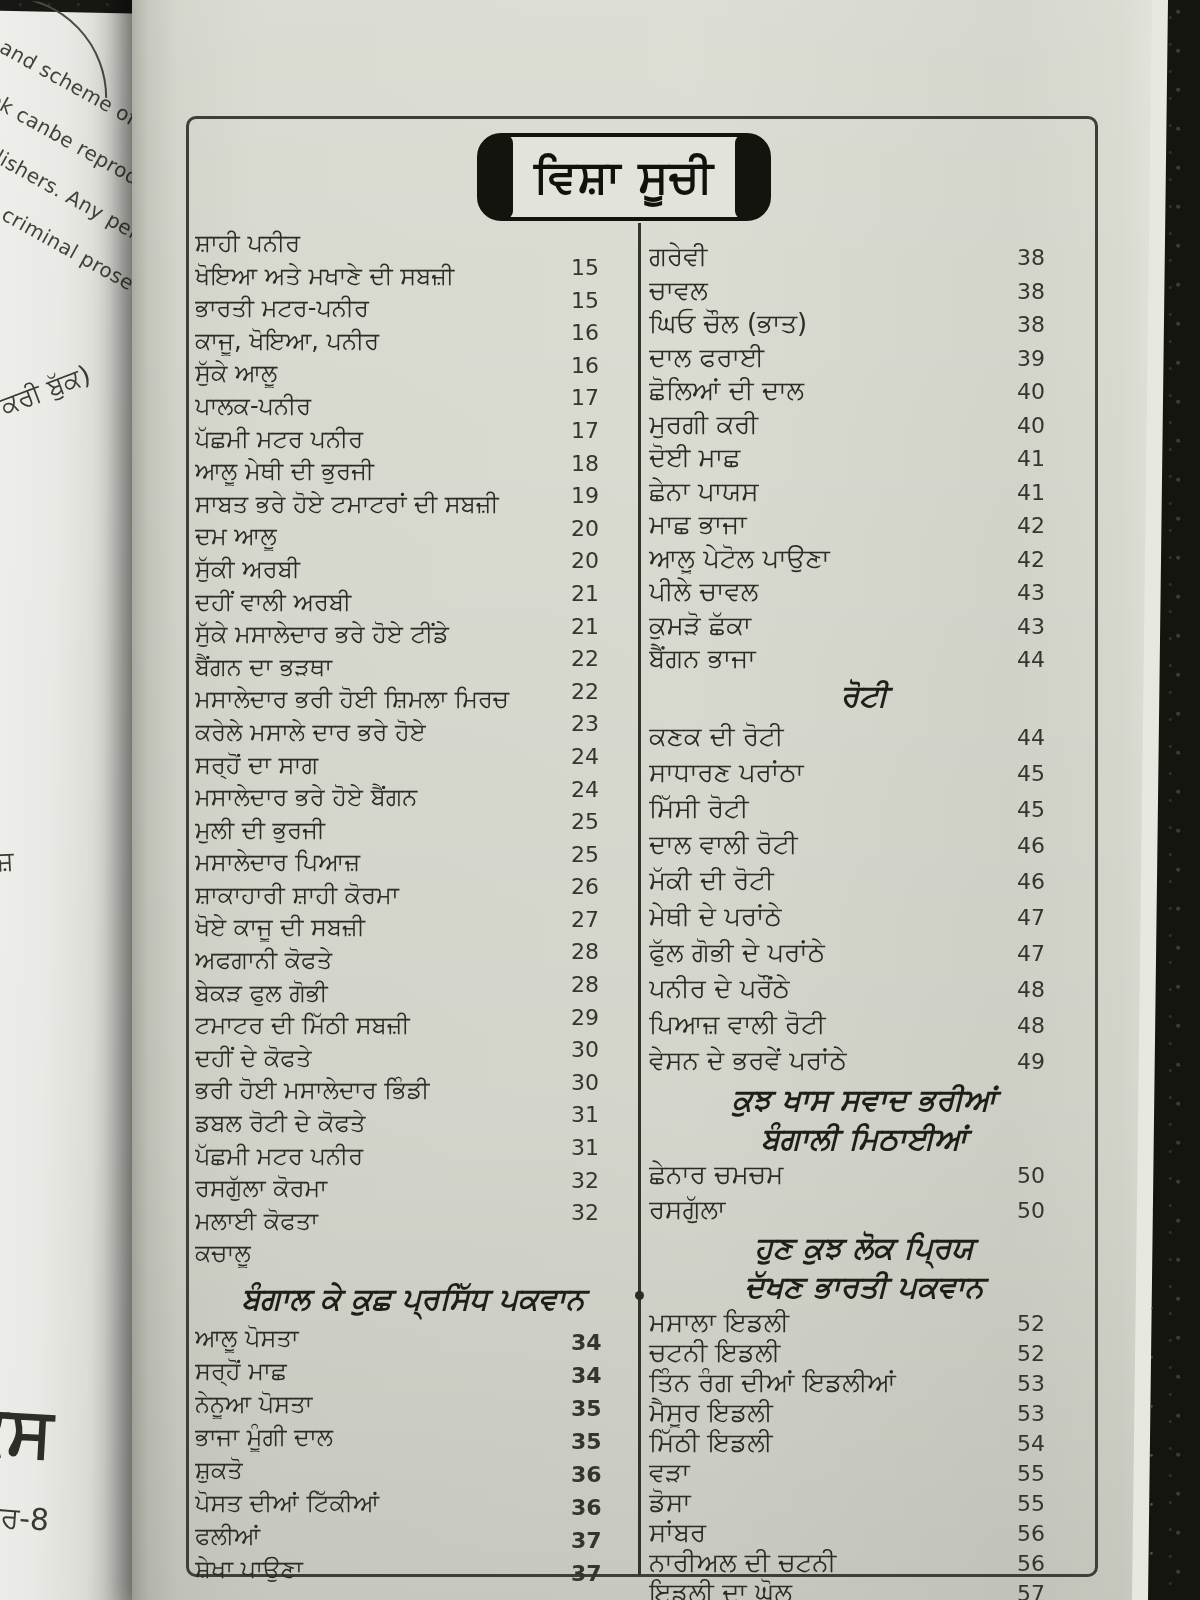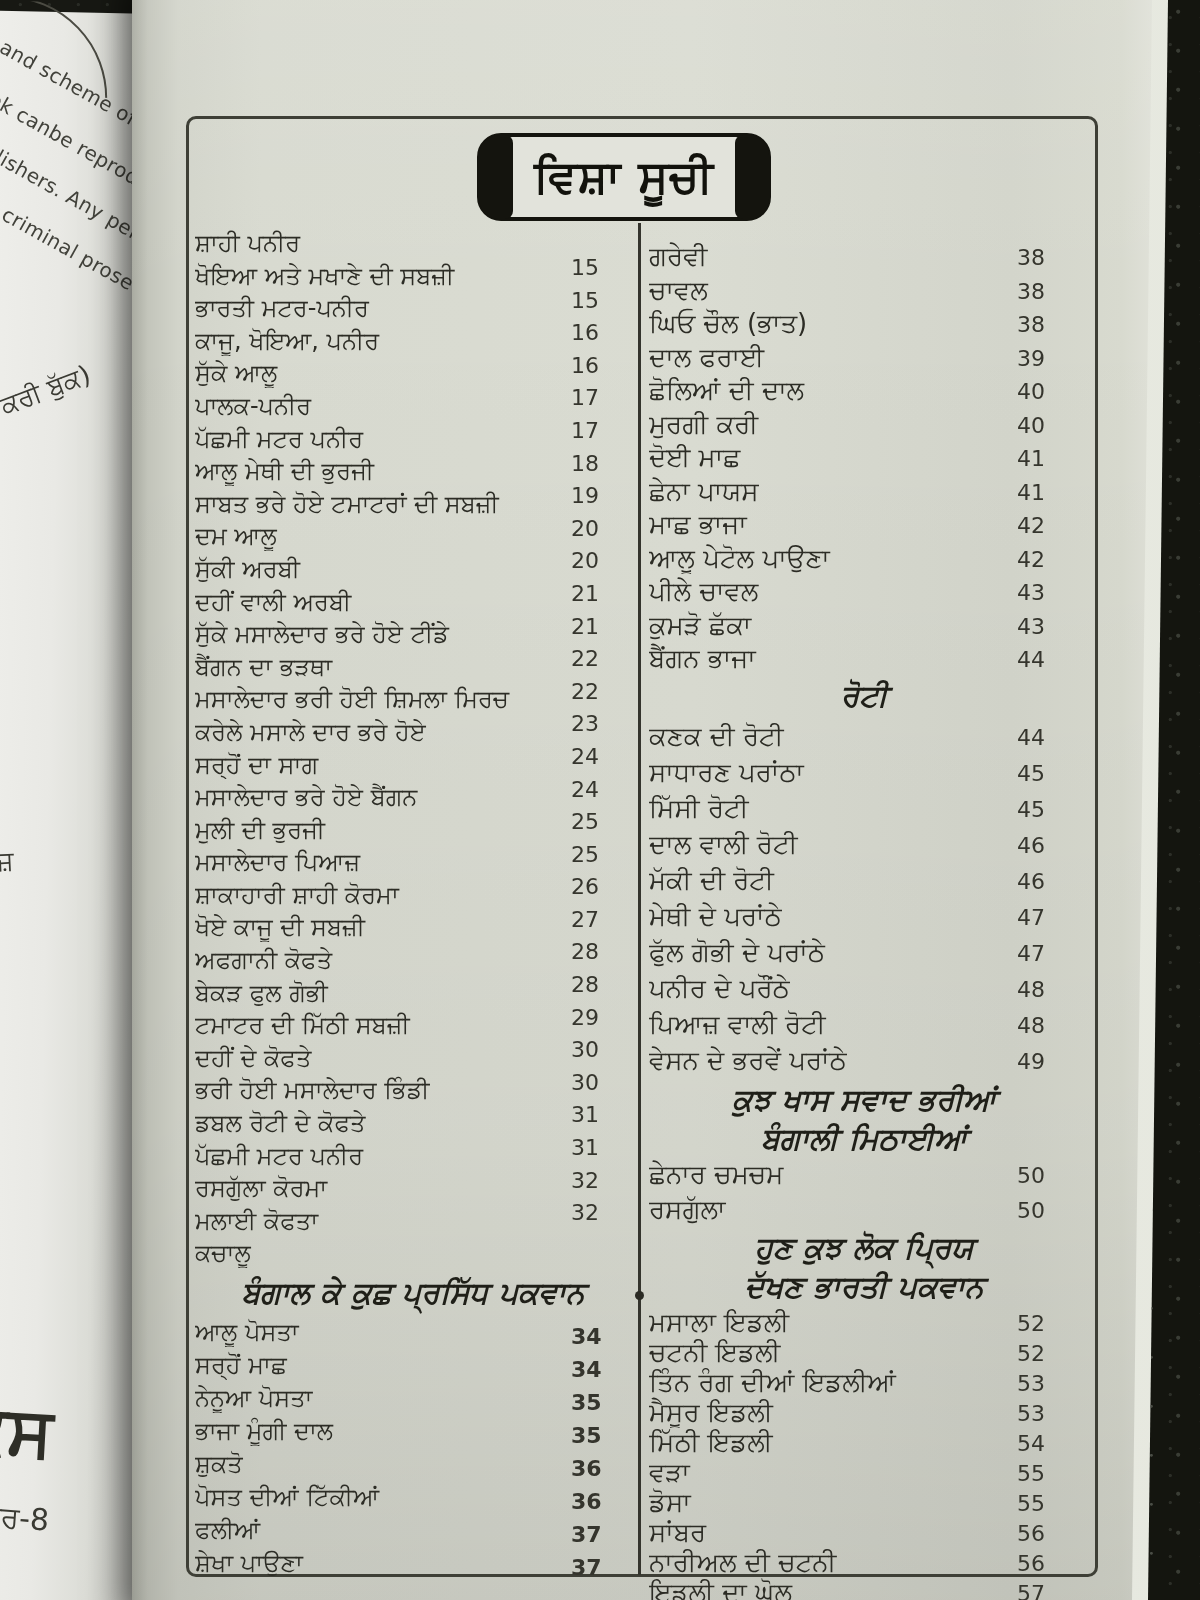--- a/index.html
+++ b/index.html
@@ -56,21 +56,21 @@
   .col-right .pg{flex-basis:62px;transform:translateY(4px);}
   .sec-l0 .row{height:32.6px;}
   .sec-l0 .pg{transform:translateY(26px);}
   .sec-l1 .row{height:33px;}
   .sec-l1 .pg{transform:translateY(6px);font-weight:bold;}
   .sec-r0 .row{height:33.5px;}
   .sec-r1 .row{height:36px;}
   .sec-r2 .row{height:35px;}
   .sec-r3 .row{height:30px;}
   .sec-heading{font-size:30px;font-weight:bold;font-style:italic;text-align:center;color:#1f1f18;line-height:1.25;}
-  .sec-l1 .sec-heading{height:44px;margin-top:2px;}
+  .sec-l1 .sec-heading{height:44px;margin-top:8px;}
   .sec-r1 .sec-heading{height:44px;}
   .sec-r2 .sec-heading,.sec-r3 .sec-heading{height:39px;}
   
   .edge-light{position:absolute;inset:0;z-index:6;background:linear-gradient(90deg,#f4f5ee,#e6e8df);
     clip-path:polygon(1152px 0,1170px 0,1150px 1600px,1132px 1600px);}
   .granite-strip{position:absolute;inset:0;z-index:7;background:#14150f;
     clip-path:polygon(1168px 0,1200px 0,1200px 1600px,1148px 1600px);}
   .granite-strip::before{content:'';position:absolute;inset:0;
     background-image:
       radial-gradient(circle at 40% 30%, #3a3d35 0 1.6px, transparent 2.4px),

